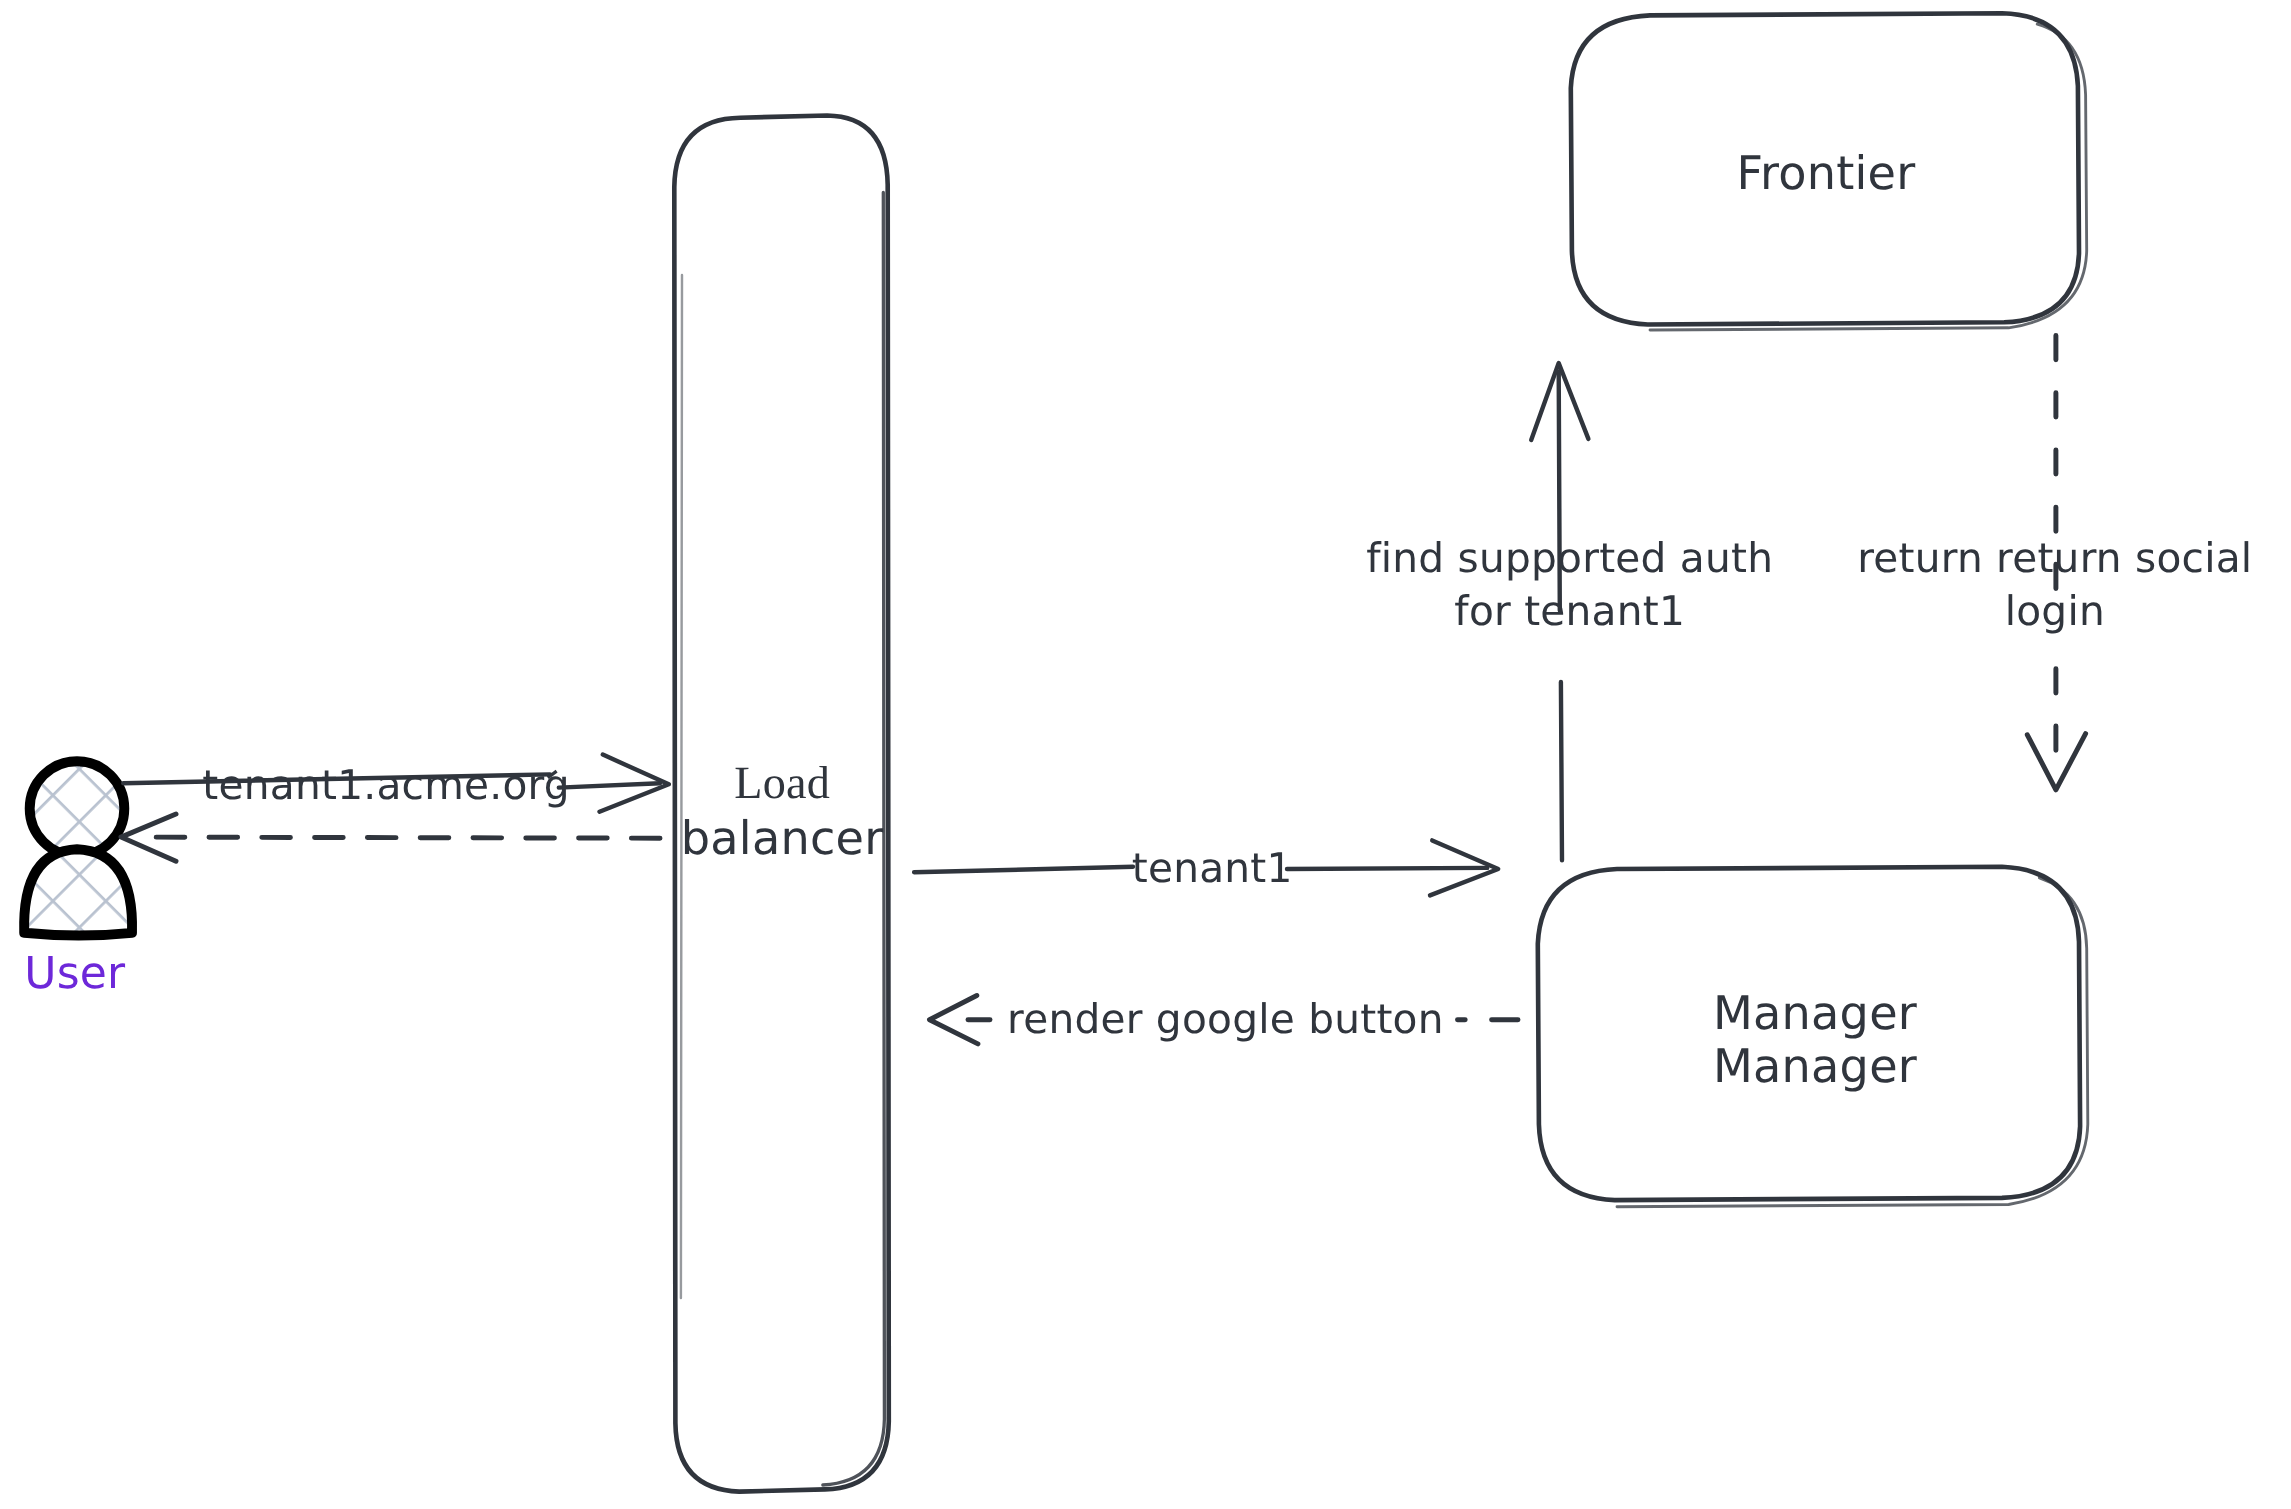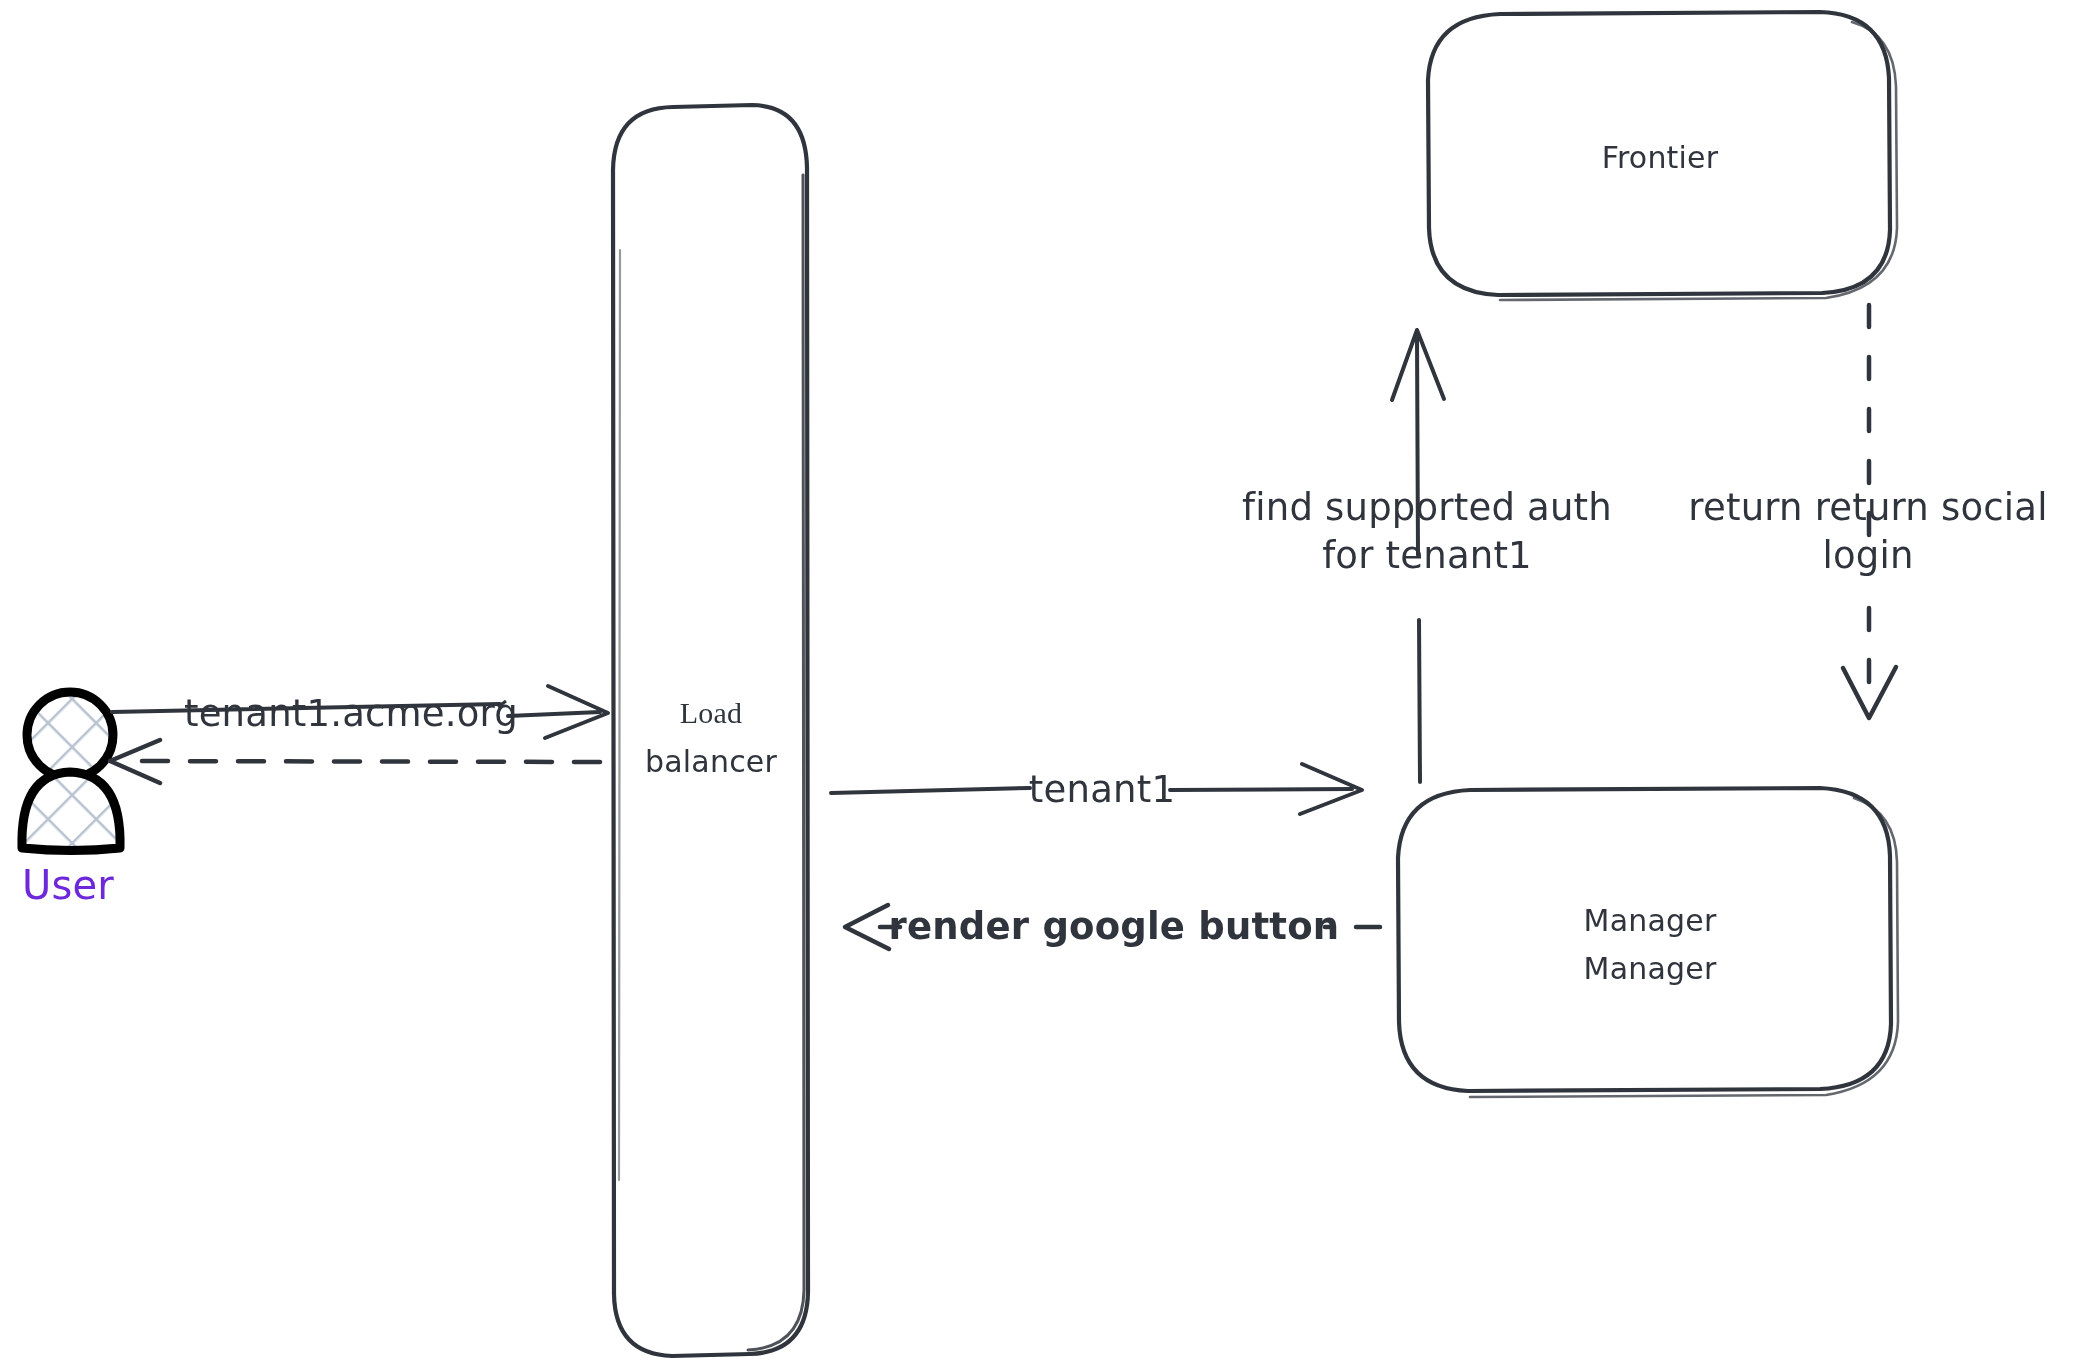--- a/index.html
+++ b/index.html
@@ -3,21 +3,21 @@
 <meta charset="utf-8">
 <style>
   html,body{margin:0;padding:0;background:#ffffff;}
   body{width:2083px;height:1372px;overflow:hidden;
        font-family:"DejaVu Sans",sans-serif;}
   #stage{position:relative;width:2083px;height:1372px;background:#fff;}
   svg.layer{position:absolute;left:0;top:0;width:2083px;height:1372px;}
   .lbl{position:absolute;color:#30353d;line-height:1.18;
        font-family:"DejaVu Sans",sans-serif;white-space:pre;
        letter-spacing:.2px;}
-  .node-lbl{font-size:30px;text-align:center;}
+  .node-lbl{font-size:42px;text-align:center;}
   .edge-lbl{font-size:37px;text-align:center;}
   .actor-lbl{font-size:40px;color:#6d28d9;text-align:center;}
   .ctr{transform:translate(-50%,-50%);}
 </style>
 </head>
 <body>
 
 <div id="stage">
 
   <svg class="layer" viewBox="0 0 2083 1372">
@@ -102,21 +102,21 @@
 
   <div class="lbl node-lbl ctr" style="left:1660px;top:158px;">Frontier</div>
 
   <div class="lbl node-lbl ctr" style="left:1650px;top:921px;">Manager</div>
   <div class="lbl node-lbl ctr" style="left:1650px;top:969px;">Manager</div>
 
   <div class="lbl edge-lbl ctr" style="left:351px;top:714px;">tenant1.acme.org</div>
 
   <div class="lbl edge-lbl ctr" style="left:1102px;top:790px;">tenant1</div>
 
-  <div class="lbl edge-lbl ctr" style="left:1114px;top:927px;font-weight:bold;">render google button</div>
+  <div class="lbl edge-lbl ctr" style="left:1114px;top:927px;">render google button</div>
 
   <div class="lbl edge-lbl ctr" style="left:1427px;top:508px;">find supported auth</div>
   <div class="lbl edge-lbl ctr" style="left:1427px;top:556px;">for tenant1</div>
 
   <div class="lbl edge-lbl ctr" style="left:1868px;top:508px;">return return social</div>
   <div class="lbl edge-lbl ctr" style="left:1868px;top:556px;">login</div>
 
 </div>
 
 </body></html>

